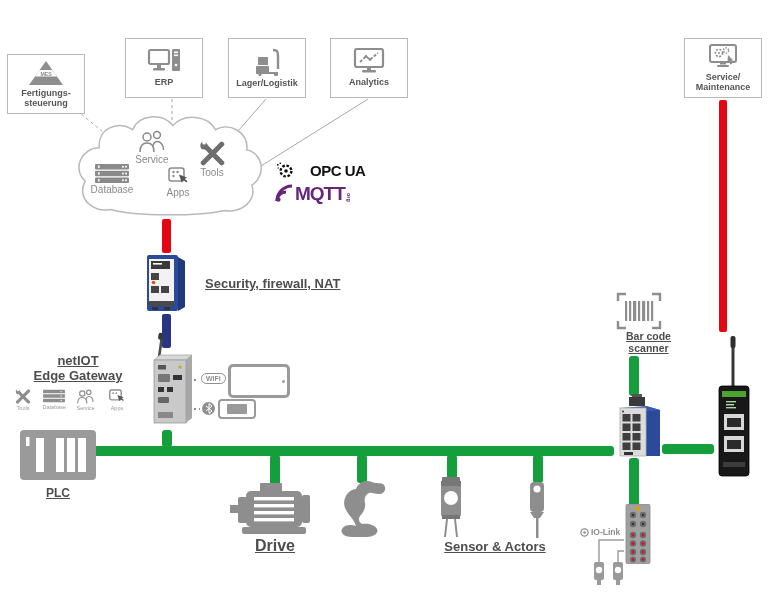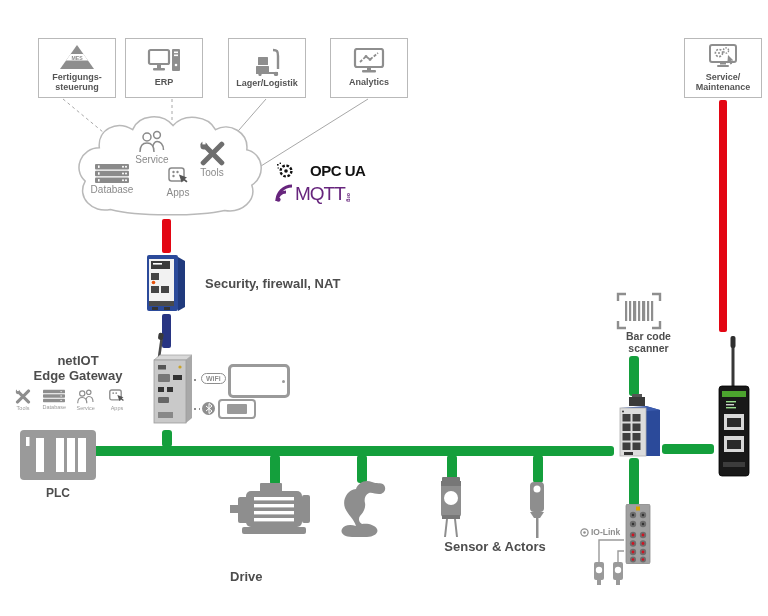--- a/index.html
+++ b/index.html
@@ -1,20 +1,20 @@
 <!DOCTYPE html>
 <html style="--green: #149f3c; --red: #e30613; --line-blue: #283583; --text: #4d4d4d; --mqtt: #67257d; --opcua: #111111;"><head>
 <meta charset="utf-8">
 <style>
   html,body{margin:0;padding:0;background:#fff;}
   .canvas{position:relative;width:768px;height:616px;background:#fff;overflow:hidden;
           font-family:"Liberation Sans",sans-serif;color:var(--text,#4d4d4d);}
   .abs{position:absolute;}
   .ml{white-space:pre-line;}
-  .lbl{font-weight:bold;color:var(--text,#4d4d4d);}
+  .lbl{font-weight:bold;color:var(--text,#4d4d4d);text-decoration:underline;}
   
   .tbox{position:absolute;top:38px;width:78px;height:60px;border:1px solid #b9b9b9;background:#fff;
         display:flex;flex-direction:column;align-items:center;justify-content:center;gap:2px;box-sizing:border-box;}
   .tbox .blabel{font-size:9px;font-weight:bold;line-height:1.15;text-align:center;white-space:pre-line;color:#555;}
   
   .g{position:absolute;background:var(--green,#149f3c);border-radius:3px;}
   .redline{position:absolute;background:var(--red,#e30613);border-radius:2px;}
   .blueline{position:absolute;background:var(--line-blue,#283583);border-radius:2px;}
   
   .citem{position:absolute;display:flex;flex-direction:column;align-items:center;gap:1px;}
@@ -27,21 +27,21 @@
             font-size:7px;font-weight:bold;padding:1px 4px;background:#fff;}
   .tablet{position:absolute;width:56px;height:28px;border:3px solid #9a9a9a;border-radius:5px;background:#fff;}
   .tablet::after{content:"";position:absolute;right:2px;top:50%;width:3px;height:3px;margin-top:-1.5px;border-radius:50%;background:#9a9a9a;}
   .phone{position:absolute;width:34px;height:16px;border:2.5px solid #9a9a9a;border-radius:4px;background:#fff;}
   .phone::after{content:"";position:absolute;left:7px;top:3px;right:7px;bottom:3px;background:#9a9a9a;border-radius:1px;}
   .btdot{position:absolute;width:13px;height:13px;border-radius:50%;background:#8e8e8e;display:flex;align-items:center;justify-content:center;}
   
   .opcua{position:absolute;display:flex;align-items:center;gap:16px;}
   .opcua .optext{font-size:15px;font-weight:900;letter-spacing:-0.5px;color:var(--opcua,#111);}
   .mqtt{position:absolute;display:flex;align-items:flex-end;gap:1px;}
-  .mqtt .mqtext{font-size:19px;font-weight:400;letter-spacing:-1px;color:var(--mqtt,#67257d);line-height:1;}
+  .mqtt .mqtext{font-size:19px;font-weight:700;letter-spacing:-1px;color:var(--mqtt,#67257d);line-height:1;}
   .mqtt .mqorg{writing-mode:vertical-rl;font-size:5.5px;font-weight:bold;color:var(--mqtt,#67257d);line-height:1;padding-bottom:1px;}
   .iolinklbl{position:absolute;display:flex;align-items:center;gap:2px;color:#8e8e8e;font-size:8.5px;font-weight:bold;}
 </style>
 </head>
 <body>
 
 <div class="canvas">
 
   <svg class="abs" style="left:0;top:0;pointer-events:none;" width="768" height="616">
     <path d="M63,99 L109,137" stroke="#a8a8a8" stroke-width="1" stroke-dasharray="3,3" fill="none"></path>
@@ -61,21 +61,21 @@
   <div class="g" style="left:447px;top:455px;width:10px;height:28px;"></div>
   <div class="g" style="left:533px;top:455px;width:10px;height:28px;"></div>
   <div class="g" style="left:629px;top:356px;width:10px;height:40px;"></div>
   <div class="g" style="left:629px;top:458px;width:10px;height:48px;"></div>
   <div class="g" style="left:662px;top:444px;width:52px;height:10px;"></div>
 
   <div class="redline" style="left:162px;top:219px;width:9px;height:34px;"></div>
   <div class="blueline" style="left:162px;top:314px;width:9px;height:34px;"></div>
   <div class="redline" style="left:719px;top:100px;width:8px;height:232px;"></div>
 
-  <div class="tbox" style="left:38px;">
+  <div class="tbox" style="left:7px;margin-top:16px;">
     <svg width="36" height="26" viewBox="0 0 36 26">
       <clipPath id="mesclip">
           <polygon points="18,1 35,25 1,25"></polygon>
         </clipPath>
       <polygon points="18,1 35,25 1,25" fill="#8e8e8e"></polygon>
       <g clip-path="url(#mesclip)">
           <rect x="0" y="10" width="36" height="6.5" fill="#fff"></rect>
         </g>
       <text x="18" y="15.6" font-size="5.2" fill="#8e8e8e" font-weight="bold" text-anchor="middle">MES</text>
     </svg>
@@ -312,21 +312,21 @@
     <rect x="0" y="22" width="8" height="8" fill="#8e8e8e"></rect>
     <rect x="8" y="14" width="10" height="26" rx="2" fill="#8e8e8e"></rect>
     <rect x="16" y="8" width="56" height="36" rx="5" fill="#8e8e8e"></rect>
     <rect x="72" y="12" width="8" height="28" rx="2" fill="#8e8e8e"></rect>
     <rect x="24" y="14" width="40" height="3.4" fill="#fff"></rect>
     <rect x="24" y="21" width="40" height="3.4" fill="#fff"></rect>
     <rect x="24" y="28" width="40" height="3.4" fill="#fff"></rect>
     <rect x="24" y="35" width="40" height="3.4" fill="#fff"></rect>
     <rect x="12" y="44" width="64" height="7" rx="2" fill="#8e8e8e"></rect>
   </svg>
-  <div class="abs lbl" style="left:230px;top:569px;width:90px;text-align:left;font-size:13px;">Drive</div>
+  <div class="abs lbl" style="left:230px;top:537px;width:90px;text-align:center;font-size:16px;">Drive</div>
 
   <svg class="abs" style="left:332px;top:477px;" width="60" height="62" viewBox="0 0 60 62">
     <path d="M20,60 C12,60 8,56 10,52 C12,48 18,47 24,49 C22,42 16,38 13,31 C10,23 15,13 24,12
              C26,6 33,2 40,5 C44,7 49,5 52,8 C55,12 52,17 47,17 C43,17 40,15 37,16 C33,18 32,22 33,26
              C34,31 31,36 28,39 C26,42 27,45 30,47 C36,46 43,48 45,52 C47,56 42,60 35,60 Z" fill="#8e8e8e"></path>
   </svg>
 
   <svg class="abs" style="left:438px;top:477px;" width="28" height="62" viewBox="0 0 28 62">
     <rect x="4" y="0" width="18" height="5" rx="1" fill="#777"></rect>
     <rect x="3" y="4" width="20" height="36" rx="3" fill="#8e8e8e"></rect>

